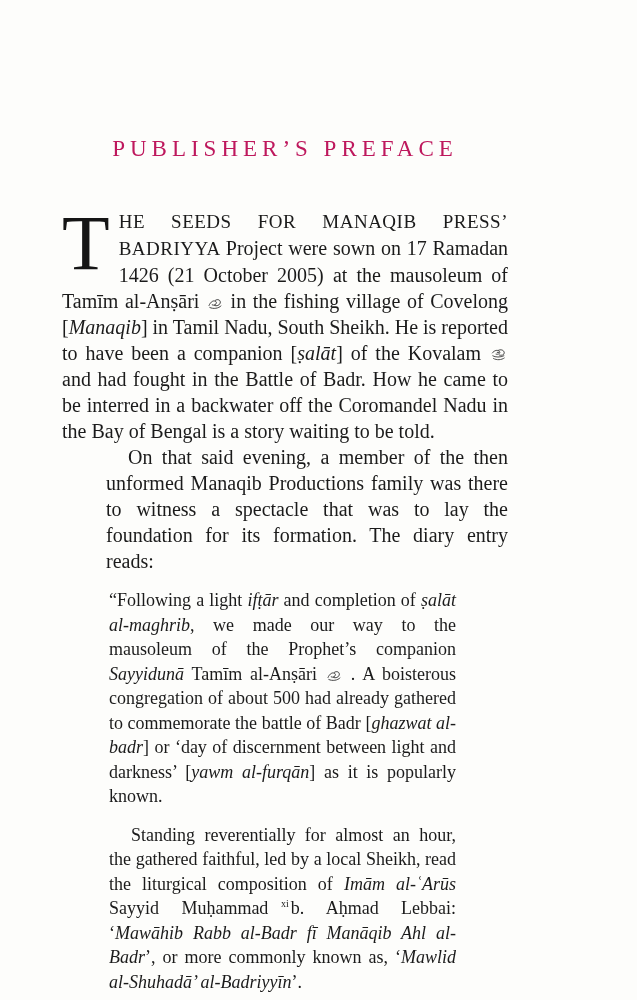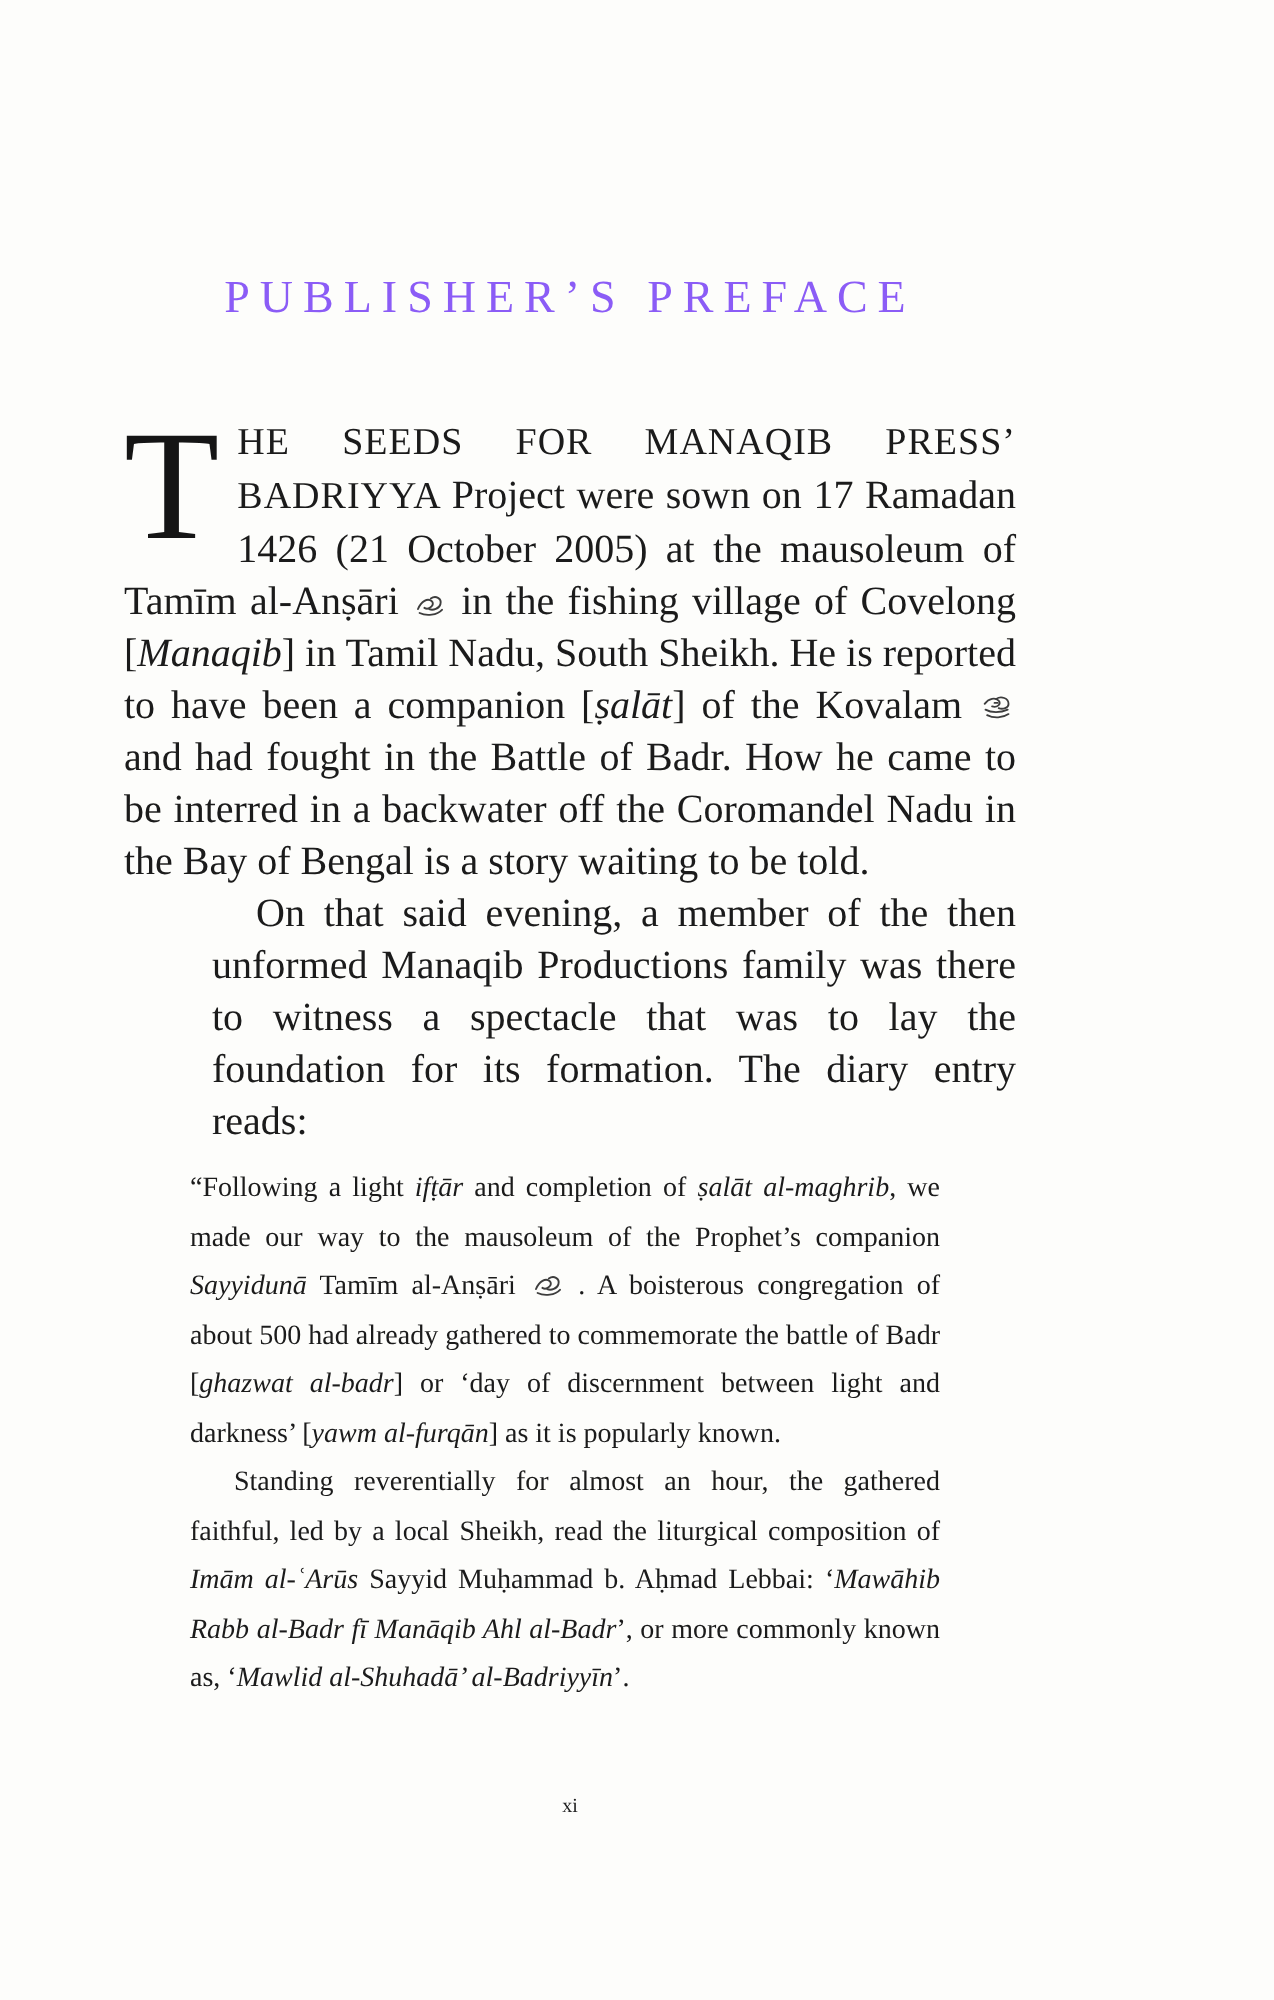--- a/index.html
+++ b/index.html
@@ -16,21 +16,21 @@
     width:637px; height:1000px;
     padding:136px 129px 0 62px;
     overflow:hidden;
   }
   .title {
     font-size:23px;
     font-weight:normal;
     letter-spacing:5px;
     text-align:center;
     margin:0 0 46px 0;
-    color:#8b5cf6;
+    color:#be185d;
     white-space:nowrap;
   }
   .text-body p {
     font-size:20px;
     line-height:26px;
     text-align:justify;
     margin:0;
   }
   p.indent { text-indent:22px;margin-left:44px; }
   .dropcap {
@@ -40,24 +40,24 @@
     padding:5px 9px 0 0;
     color:#151515;
   }
   .caps { font-size:19px; letter-spacing:0.5px; }
   .it { font-style:italic; }
   blockquote.diary {
     margin:9px 38px 0 33px;
     padding:0;
   }
   blockquote.diary p {
-    font-size:14px;
+    font-size:18px;
     line-height:24.5px;
     text-align:justify;
-    margin:0;
+    margin:14px;
   }
   .hon {
     display:inline-block;
     vertical-align:-2px;
     margin:0 1px;
   }
   .folio {
     position:absolute;
     top:898px;
     left:62px;

